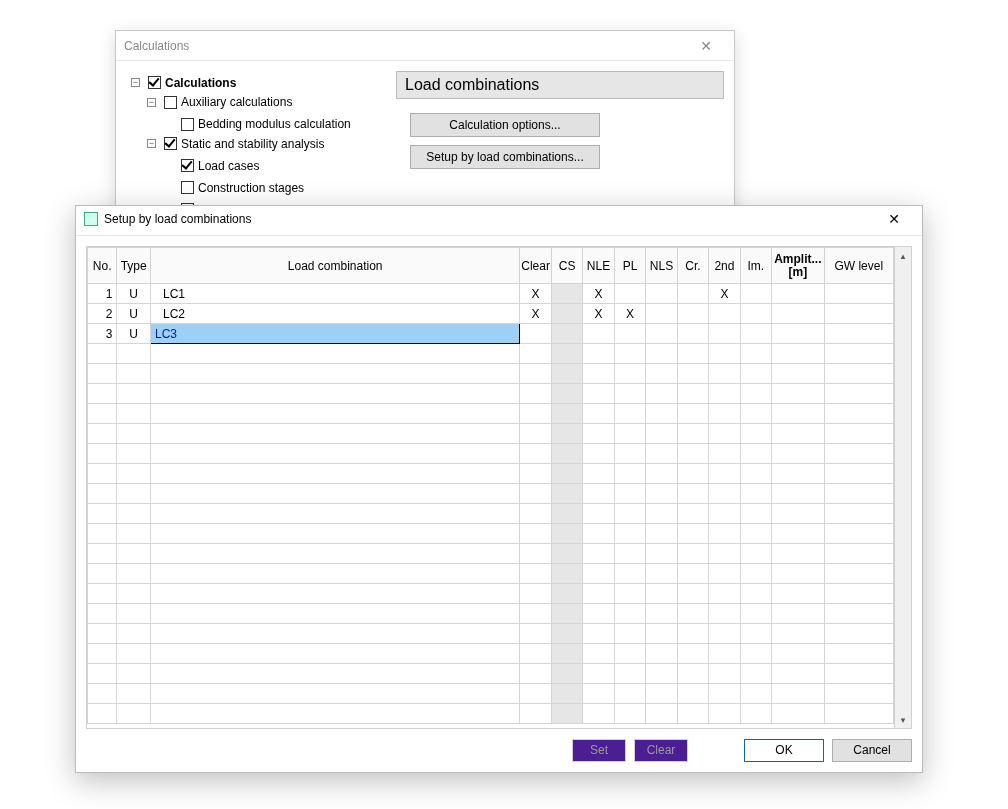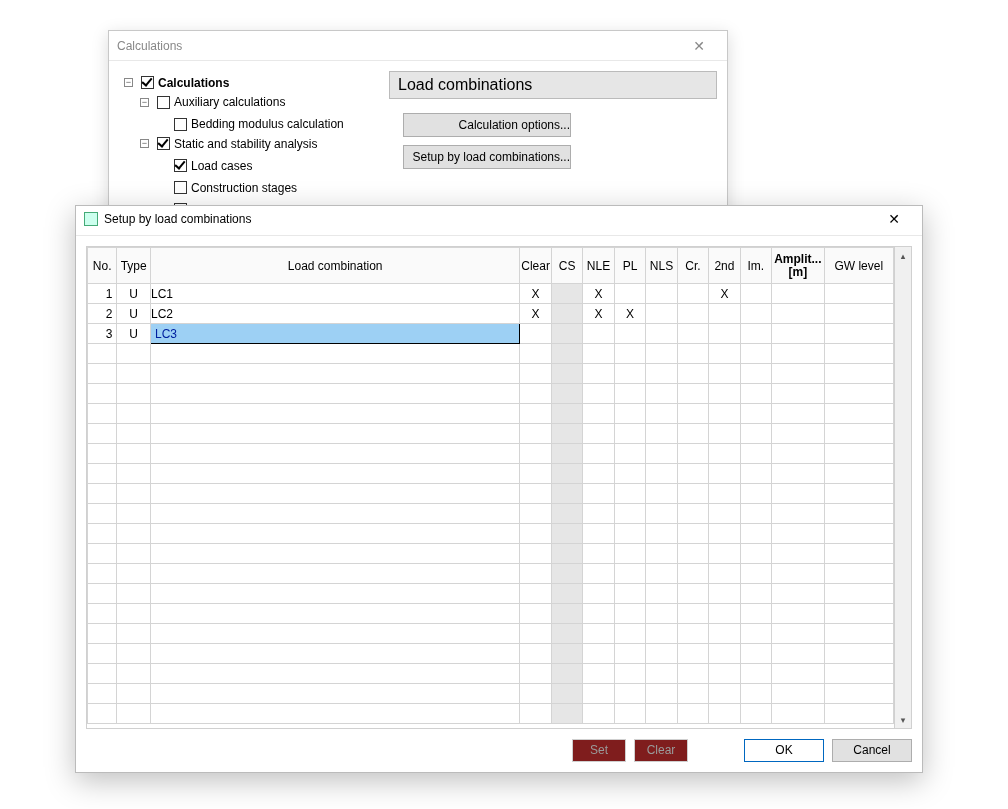--- a/index.html
+++ b/index.html
@@ -10,21 +10,21 @@
     background: #fff;
     color: #000;
     width: 1008px;
     height: 809px;
     position: relative;
     overflow: hidden;
   }
   
   .back-window {
     position: absolute;
-    left: 108px;
+    left: 115px;
     top: 30px;
     width: 620px;
     height: 300px;
     border: 1px solid #c8c8c8;
     background: #fff;
     box-shadow: 0 4px 16px rgba(0,0,0,0.15);
   }
   .back-titlebar {
     height: 30px;
     display: flex;
@@ -97,25 +97,25 @@
     background: #e6e6e6;
     font-size: 16px;
     padding: 4px 8px;
     margin-bottom: 14px;
   }
   .btn-group {
     display:flex; flex-direction: column; gap: 8px;
     padding-left: 14px;
   }
   .winbtn {
-    width: 168px;
+    width: 190px;
     height: 24px;
     border: 1px solid #adadad;
     background: #e1e1e1;
-    text-align: right;
+    text-align: center;
     line-height: 22px;
     cursor: pointer;
   }
 
   
   .front-window {
     position: absolute;
     left: 75px;
     top: 205px;
     width: 848px;
@@ -165,21 +165,21 @@
     font-weight: normal;
     overflow: hidden;
     white-space: nowrap;
   }
   .grid th {
     background: #fafafa;
     height: 36px;
     font-size: 12px;
     vertical-align: middle;
   }
-  .grid td.left { text-align: left; padding-left: 0; margin-top: 16px; }
+  .grid td.left { text-align: left; padding-left: 12px; margin-top: 16px; }
   .grid td.right { text-align: right; padding-right: 4px; }
   .col-no    { width: 28px; }
   .col-type  { width: 32px; }
   .col-lc    { width: 352px; }
   .col-narrow{ width: 30px; }
   .col-amp   { width: 50px; }
   .col-gw    { width: 66px; }
   .grid td.disabled { background: #e6e6e6; }
   .grid td.editing {
     background: #9dd0f4;
@@ -212,21 +212,21 @@
     min-width: 80px;
     height: 23px;
     border: 1px solid #adadad;
     background: #e1e1e1;
     text-align: center;
     line-height: 21px;
     cursor: pointer;
     padding: 0 10px;
   }
   .fbtn.wide { min-width: 130px; text-align:center; padding: 0 14px;}
-  .fbtn.disabled { color: #9a9a9a; border-color:#cfcfcf; background:#7f1d1d; cursor:default;}
+  .fbtn.disabled { color: #9a9a9a; border-color:#cfcfcf; background:#4c1d95; cursor:default;}
   .fbtn.primary { border: 1px solid #0067c0; background: #fff; }
 </style>
 </head>
 <body>
 
 <div class="back-window">
   <div class="back-titlebar">
     <span class="title">Calculations</span>
     <span class="close">✕</span>
   </div>

